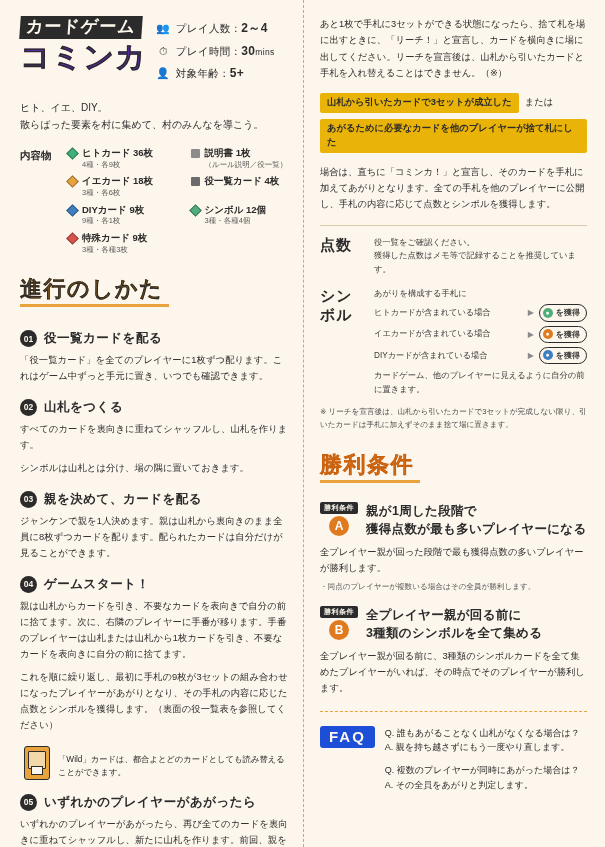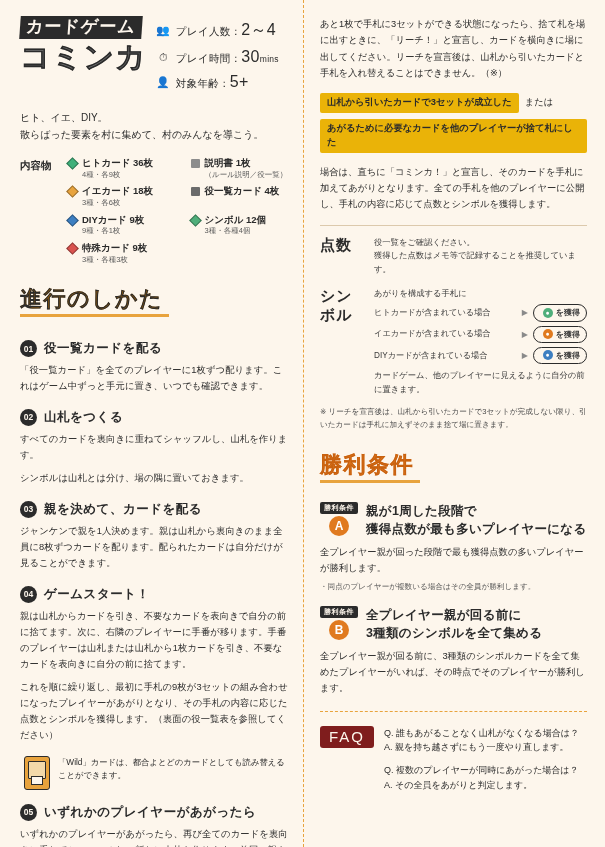--- a/index.html
+++ b/index.html
@@ -36,34 +36,34 @@
     background: #2b2b2b; color: #fdf6ec;
     font-size: 17px; font-weight: bold; letter-spacing: 1px;
     padding: 2px 6px 3px 6px;
     transform: skewX(-4deg);
     line-height: 1.05;
   }
   .logo-line2 {
     display: block;
     margin-top: 3px;
     font-size: 30px; font-weight: bold;
-    color: #737373;
+    color: #6d28d9;
     letter-spacing: 1px;
     line-height: 1.0;
     -webkit-text-stroke: 0.6px #2b2b2b;
   }
   .meta { flex: 1 1 auto; padding-top: 4px; font-size: 10.5px; }
   .meta-row { display: flex; align-items: center; gap: 6px; margin-bottom: 7px; }
   .meta-ico {
     width: 13px; height: 13px; flex: 0 0 13px;
     display: inline-flex; align-items: center; justify-content: center;
     color: #4a4a4a; font-size: 11px;
   }
   .meta-txt { letter-spacing: .3px; }
-  .meta-txt .big { font-size: 16px; font-weight: normal; }
+  .meta-txt .big { font-size: 12px; font-weight: bold; }
   .meta-txt .sm { font-size: 8.5px; }
 
   .lead { margin-top: 12px; font-size: 10px; line-height: 1.65; }
 
   
   .contents { margin-top: 14px; display: flex; gap: 8px; }
   .contents-label { font-size: 10.5px; font-weight: bold; flex: 0 0 40px; padding-top: 2px; }
   .contents-grid { flex: 1 1 auto; display: grid; grid-template-columns: 1fr 1fr; gap: 6px 24px; }
   .ci { display: flex; gap: 5px; align-items: flex-start; font-size: 9px; }
   .gem {
@@ -100,21 +100,21 @@
     background: #2b2b2b; color: #fdf6ec;
     font-size: 8.5px; font-weight: bold;
     display: flex; align-items: center; justify-content: center;
     flex: 0 0 17px;
   }
   .step-title { font-size: 12.5px; font-weight: bold; letter-spacing: .5px; }
   .body-t { font-size: 9.3px; line-height: 1.72; letter-spacing: .1px; }
   .body-t + .body-t { margin-top: 7px; }
 
   
-  .wild-note { display: flex; gap: 8px; align-items: flex-start; margin: 12px 0 4px; padding-left: 4px; }
+  .wild-note { display: flex; gap: 8px; align-items: flex-end; margin: 12px 0 4px; padding-left: 4px; }
   .wild-card {
     width: 26px; height: 34px; flex: 0 0 26px;
     background: #e8a33d; border: 1.5px solid #2b2b2b; border-radius: 3px;
     position: relative; overflow: hidden;
   }
   .wild-card::before {
     content: ""; position: absolute; left: 3px; right: 3px; top: 4px; height: 16px;
     background: #f3d9a9; border: 1px solid #2b2b2b; border-radius: 1px;
   }
   .wild-card::after {
@@ -138,21 +138,21 @@
   .def-term { flex: 0 0 44px; font-size: 15px; font-weight: bold; letter-spacing: 1px; }
   .def-body { flex: 1 1 auto; font-size: 8.3px; line-height: 1.65; color: #3a3a3a; }
 
   .sym-table { display: flex; flex-direction: column; gap: 4px; margin-bottom: 5px; }
   .sym-row { display: flex; align-items: center; gap: 5px; font-size: 8.2px; }
   .sym-cond { flex: 1 1 auto; }
   .sym-arrow { font-size: 8px; color: #8a8a8a; }
   .sym-badge {
     display: inline-flex; align-items: center; gap: 3px;
     background: #fdf6ec; border: 1px solid #2b2b2b; border-radius: 9px;
-    padding: 1px 6px 1px 9px; font-size: 8px; font-weight: bold;
+    padding: 1px 6px 1px 3px; font-size: 8px; font-weight: bold;
   }
   .sym-dot {
     width: 10px; height: 10px; border-radius: 50%;
     background: #4fae7a; display: inline-flex; align-items: center; justify-content: center;
     color: #fff; font-size: 6.5px;
   }
   .sym-dot.h { background: #e07a1f; }
   .sym-dot.d { background: #3d7fc1; }
 
   .footnote { font-size: 7.6px; line-height: 1.7; color: #4a4a4a; margin-top: 8px; }
@@ -173,22 +173,22 @@
     font-size: 12px; font-weight: bold;
     display: flex; align-items: center; justify-content: center;
   }
   .win-title { font-size: 12.5px; font-weight: bold; line-height: 1.45; letter-spacing: .3px; }
   .win-body { font-size: 9.3px; line-height: 1.7; margin-top: 7px; }
   .win-sub { font-size: 7.6px; color: #555; margin-top: 5px; }
 
   
   .faq-head {
     display: inline-block;
-    background: #7f1d1d; color: #fdf6ec;
-    font-size: 15px; font-weight: normal; letter-spacing: 2px;
+    background: #1d4ed8; color: #fdf6ec;
+    font-size: 15px; font-weight: bold; letter-spacing: 2px;
     padding: 2px 9px 3px; border-radius: 3px;
   }
   .faq-wrap { display: flex; gap: 10px; align-items: flex-start; margin-top: 14px; }
   .faq-list { flex: 1 1 auto; }
   .faq-item { margin-bottom: 9px; font-size: 9px; line-height: 1.6; }
   .faq-q { }
   .faq-a { }
 
   .dashed-h { border-top: 1px dashed #e8a33d; margin: 14px 0 0; }
 </style>

